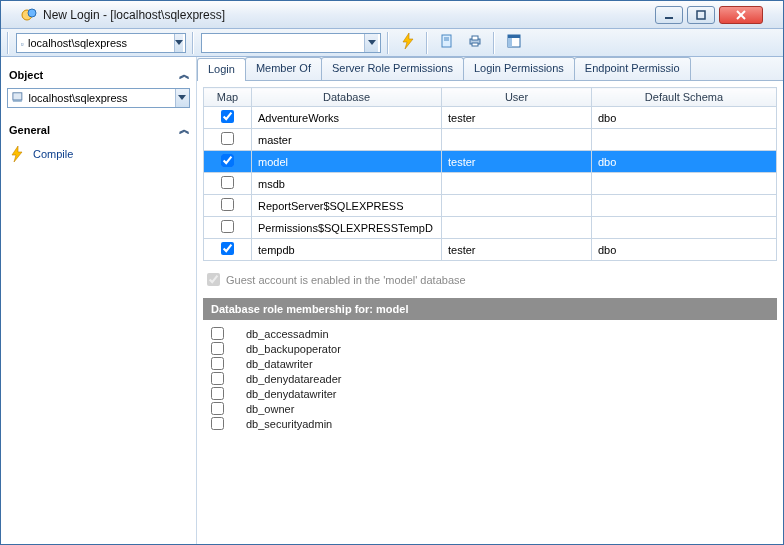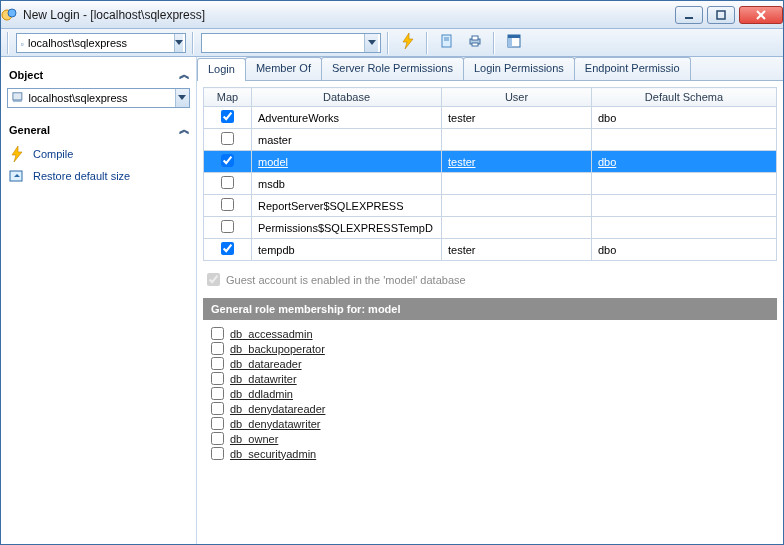--- a/index.html
+++ b/index.html
@@ -1,18 +1,18 @@
 <!DOCTYPE html>
 <html><head>
 <meta charset="utf-8">
 <style>
 * { box-sizing: border-box; margin: 0; padding: 0; }
 body { font-family: Tahoma, Arial, sans-serif; font-size: 11px; background: #fff; width: 784px; height: 545px; overflow: hidden; }
 .window { width: 784px; height: 545px; border: 1px solid #3b6ea5; background: #fff; display: flex; flex-direction: column; }
-.titlebar { height: 28px; background: linear-gradient(#fdfdfe,#e6eef8 50%,#d7e4f2); display:flex; align-items:center; padding: 0 0; border-bottom:1px solid #9db8d9; }
+.titlebar { height: 28px; background: linear-gradient(#fdfdfe,#e6eef8 50%,#d7e4f2); display:flex; align-items:center; padding: 0 20px; border-bottom:1px solid #9db8d9; }
 .titlebar .app-icon { width:16px; height:16px; margin-right:6px; }
 .titlebar .title { color:#1a1a1a; font-size:12px; flex:1; }
 .wc { display:flex; gap:4px; }
 .wc button { width:28px; height:18px; border:1px solid #6e8fb5; background:linear-gradient(#f3f7fc,#d4e3f2); border-radius:3px; font-size:10px; line-height:14px; cursor:pointer; position:relative; }
 .wc .close { background:linear-gradient(#f5928a,#e5493f); border-color:#a8322a; color:#fff; width:44px; }
 .wc button svg{width:10px;height:10px;display:block;margin:auto}
 .toolbar { height:28px; background:linear-gradient(#f2f6fb,#dce9f6); border-bottom:1px solid #9db8d9; display:flex; align-items:center; gap:4px; padding:0 4px; }
 .toolbar .sep { width:3px; height:22px; background:linear-gradient(to right,#a8bfdb 0 1px,#fff 1px 2px,transparent 2px); margin:0 2px; }
 .server-sel { display:flex; align-items:center; gap:4px; background:#fff; border:1px solid #7ea2c8; height:20px; padding:0 2px 0 4px; width:170px; }
 .server-sel .db-icon{width:14px;height:14px}
@@ -31,25 +31,25 @@
 .link-row .icon{width:16px;height:16px}
 .right { flex:1; display:flex; flex-direction:column; background:#fff; min-width:0;}
 .tabs { display:flex; height:24px; border-bottom:1px solid #9fb8d4; background:linear-gradient(#f4f8fc,#e6eef7); }
 .tab { padding:4px 10px 0; border:1px solid #9fb8d4; border-bottom:none; margin-right:-1px; background:linear-gradient(#f7fafd,#e7eff8); border-radius:3px 3px 0 0; color:#1e3b60; cursor:pointer; white-space:nowrap; font-size:11px;}
 .tab.active { background:#fff; position:relative; top:1px;}
 .tab-body { padding:6px; overflow:auto; flex:1;}
 table.grid { border-collapse:collapse; width:100%; }
 .grid th { background:linear-gradient(#fdfdfe,#eef3f8); border:1px solid #c7d5e4; font-weight:normal; padding:3px 6px; color:#2a3b50; text-align:center;margin-top:46px;}
 .grid td { border:1px solid #c7d5e4; padding:3px 6px; height:20px; text-align:left;margin-left:32px; }
 .grid td.cbx { text-align:center; width:48px;}
-tr.selected td { background:#1e90ff; color:#fff;text-decoration:underline; }
+tr.selected td { background:#1e90ff; color:#fff; }
 .guest-row { margin-top:10px; color:#8a8a8a; display:flex; align-items:center; gap:6px; padding:2px 4px;}
 .section-bar { margin-top:10px; background:#8e8e8e; color:#fff; font-weight:bold; padding:5px 8px;}
 .roles { padding:6px 8px; }
-.roles label { display:flex; align-items:center; gap:6px; padding:1px 0; color:#222;text-decoration:underline; }
+.roles label { display:flex; align-items:center; gap:22px; padding:1px 0; color:#222; }
 input[type=checkbox]{width:13px;height:13px}
 svg{overflow:visible}
 </style>
 </head>
 <body>
 
 <div class="window">
   <div class="titlebar">
     <span class="app-icon">
       <svg viewBox="0 0 16 16">
@@ -153,27 +153,20 @@
       <div class="panel-header">
         <span>General</span>
         <span class="chev">︽</span>
       </div>
       <div class="link-row">
         <span class="icon"><svg viewBox="0 0 16 16">
               <path d="M9 0 L3 9 L7 9 L5 16 L13 6 L9 6 Z" fill="#ffbf00" stroke="#c07f00" stroke-width="0.6"></path>
             </svg></span>
         <span>Compile</span>
       </div>
-      <div class="link-row">
-        <span class="icon"><svg viewBox="0 0 16 16">
-              <rect x="1" y="3" width="12" height="10" fill="#dff1ff" stroke="#2f6aa6"></rect>
-              <path d="M8 6 L11 9 L5 9 Z" fill="#2f6aa6"></path>
-            </svg></span>
-        <span>Restore default size</span>
-      </div>
     </div>
 
     <div class="right">
       <div class="tabs">
         <div class="tab active"><span>Login</span></div>
         <div class="tab"><span>Member Of</span></div>
         <div class="tab"><span>Server Role Permissions</span></div>
         <div class="tab"><span>Login Permissions</span></div>
         <div class="tab"><span>Endpoint Permissio</span></div>
       </div>
@@ -232,41 +225,33 @@
                 <td>dbo</td>
               </tr>
             </tbody>
         </table>
 
         <div class="guest-row">
           <input type="checkbox" checked="" disabled="" style="">
           <span>Guest account is enabled in the 'model' database</span>
         </div>
 
-        <div class="section-bar">General role membership for: model</div>
+        <div class="section-bar">Database role membership for: model</div>
         <div class="roles" id="roles-body">
             <label>
               <input type="checkbox" style="">
               <span>db_accessadmin</span>
             </label>
             <label>
               <input type="checkbox" style="">
               <span>db_backupoperator</span>
             </label>
             <label>
               <input type="checkbox" style="">
-              <span>db_datareader</span>
-            </label>
-            <label>
-              <input type="checkbox" style="">
               <span>db_datawriter</span>
-            </label>
-            <label>
-              <input type="checkbox" style="">
-              <span>db_ddladmin</span>
             </label>
             <label>
               <input type="checkbox" style="">
               <span>db_denydatareader</span>
             </label>
             <label>
               <input type="checkbox" style="">
               <span>db_denydatawriter</span>
             </label>
             <label>

